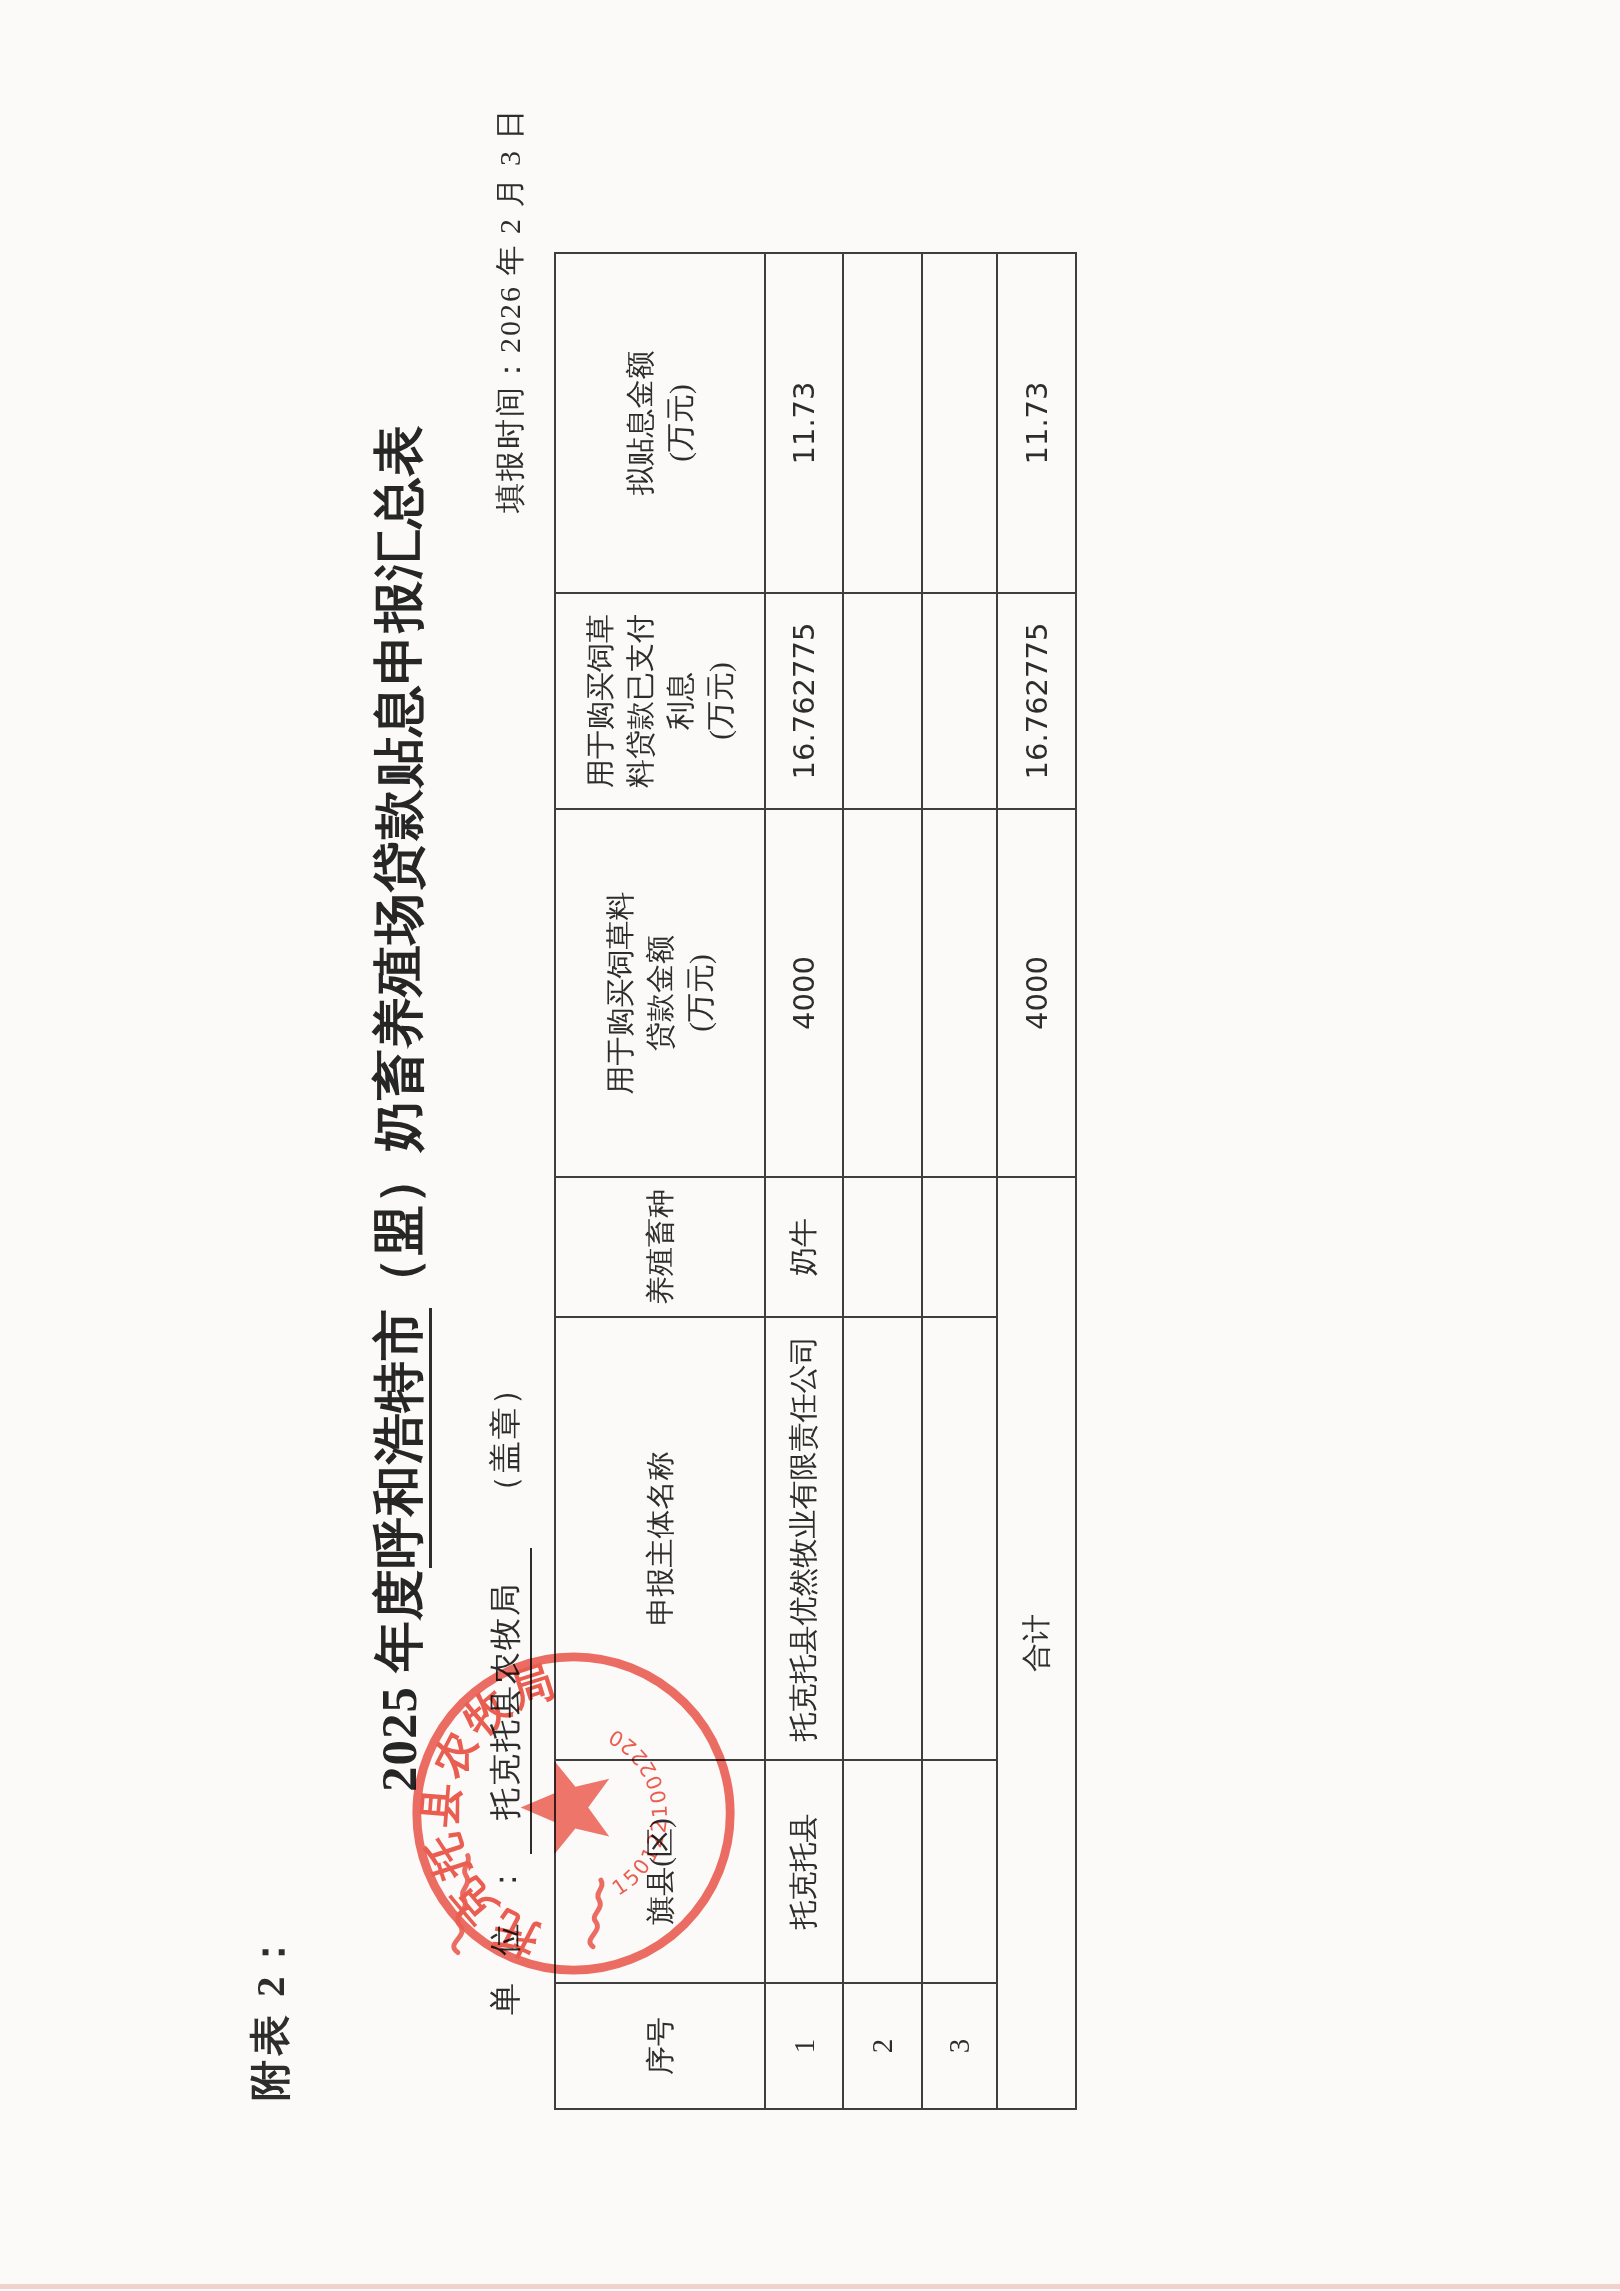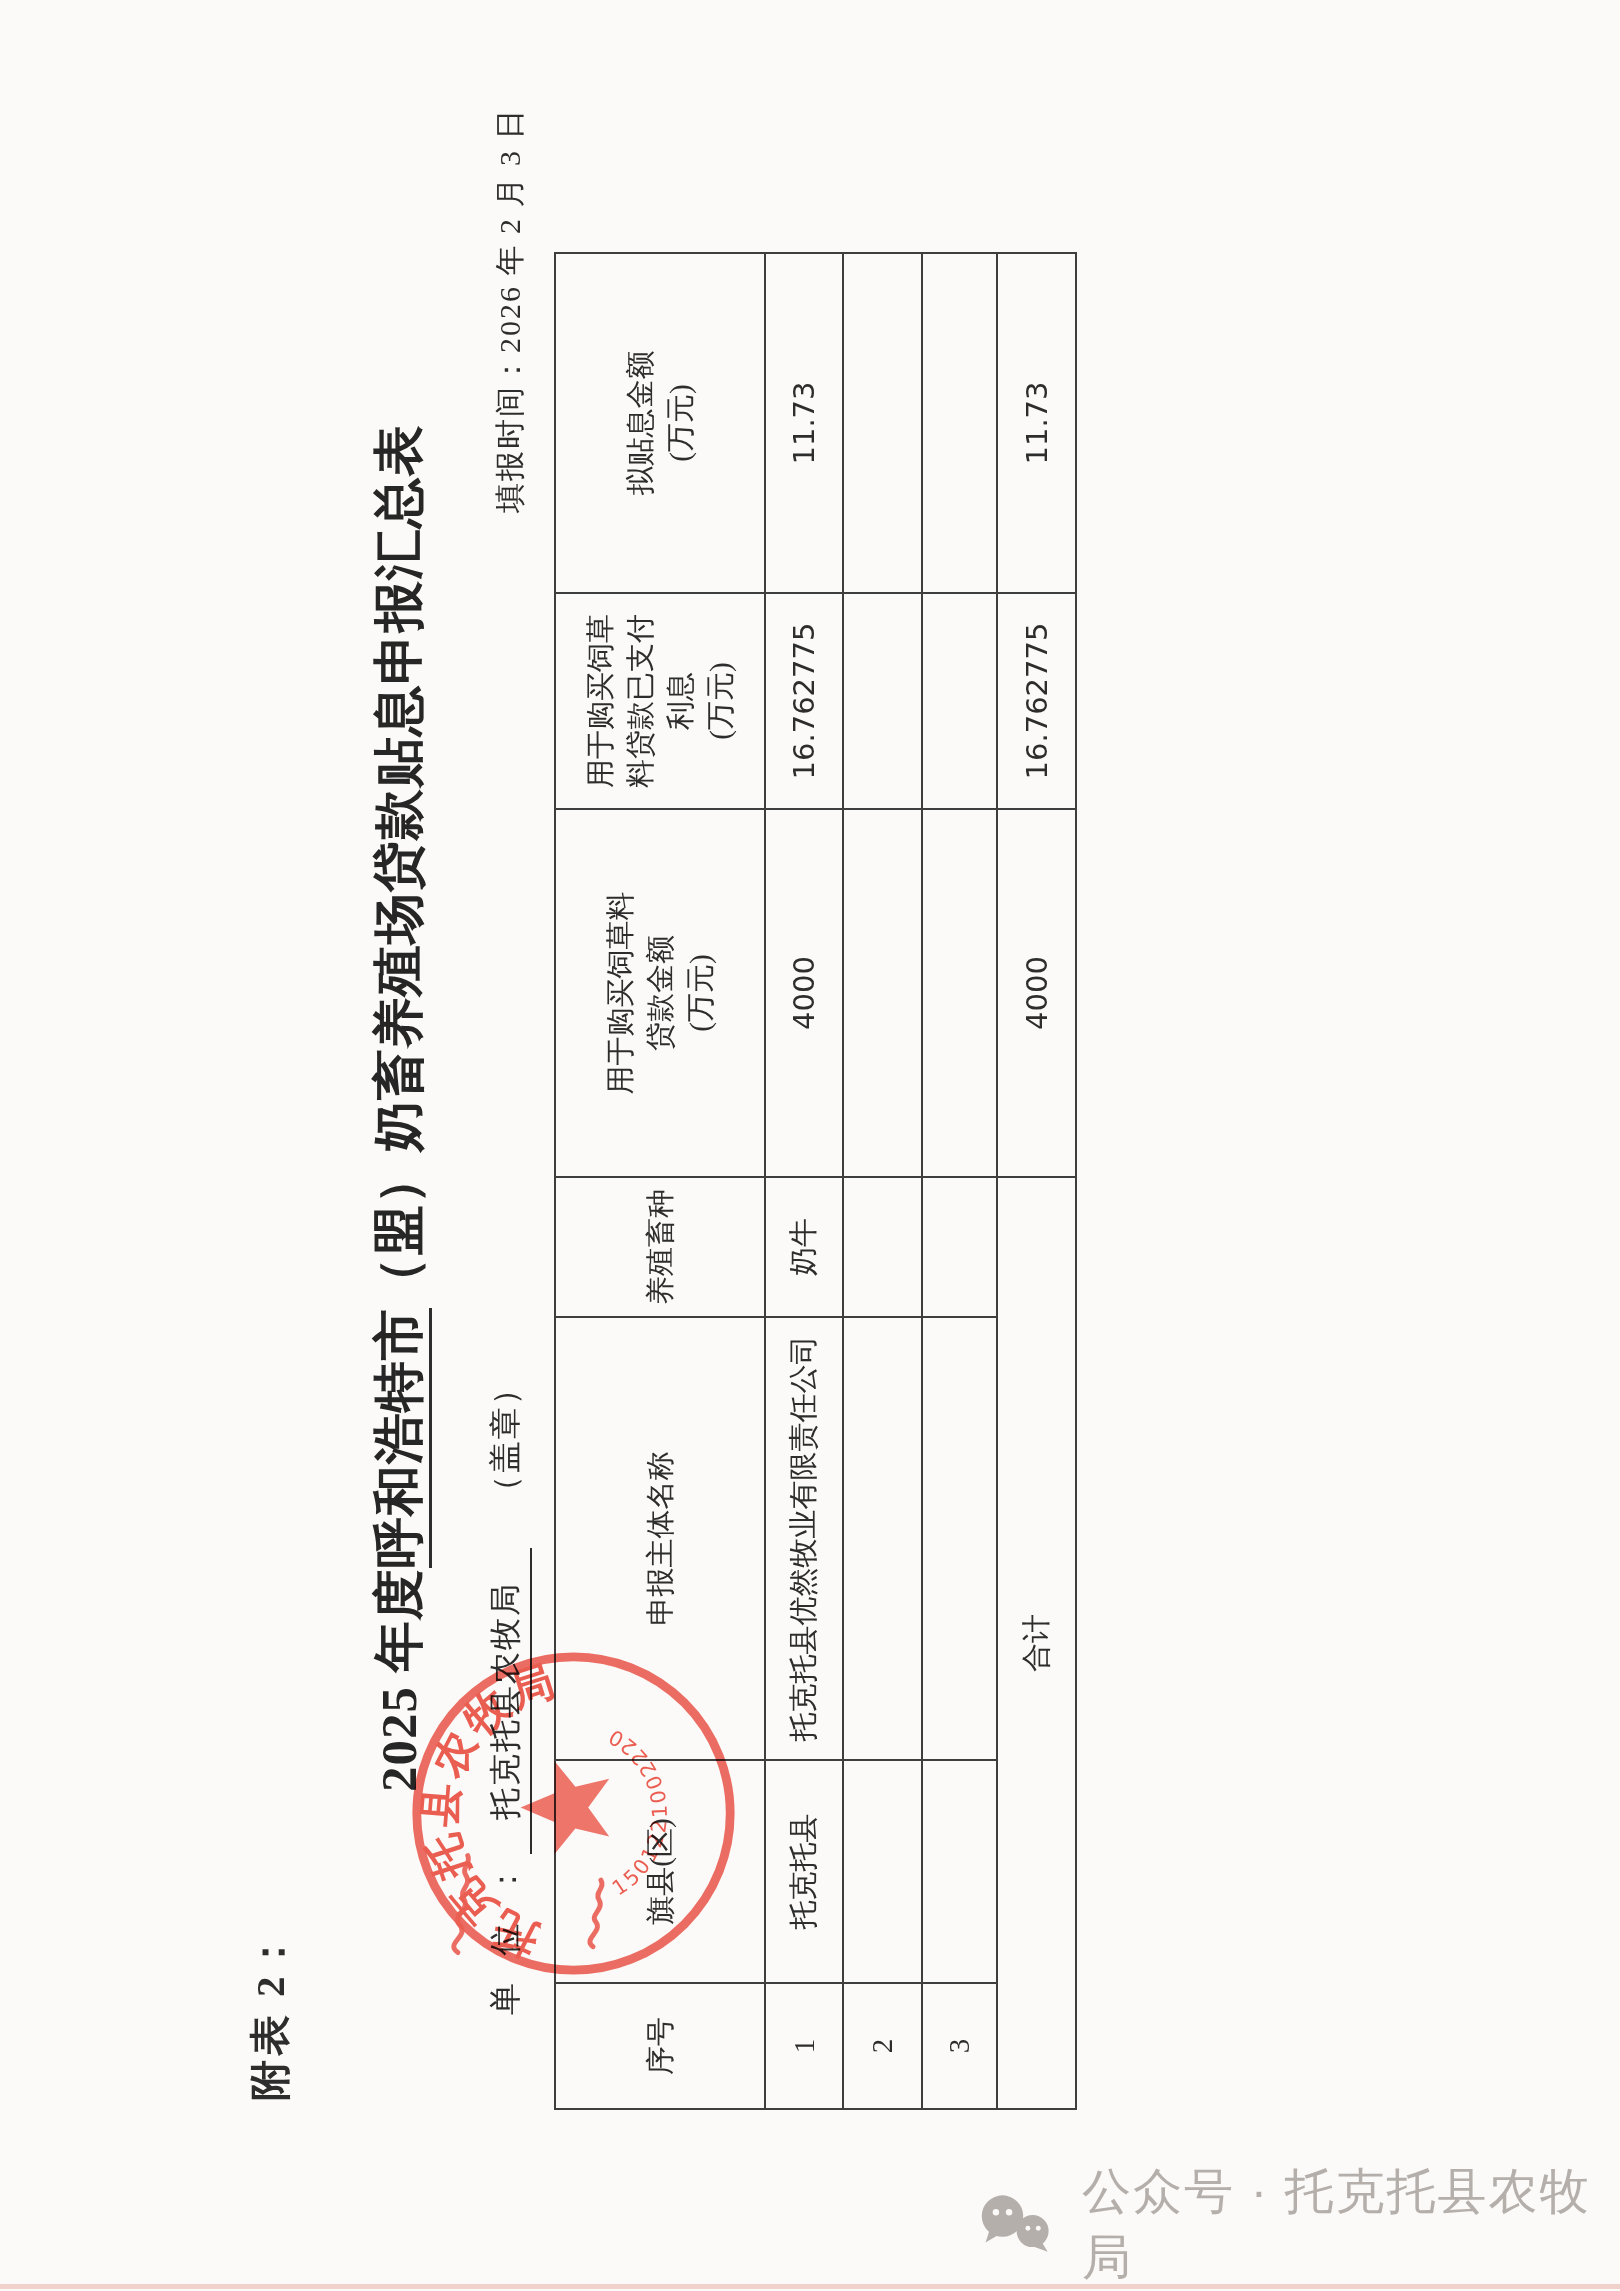--- a/index.html
+++ b/index.html
@@ -148,34 +148,17 @@
         <textPath href="#seal-code-arc" startOffset="4">15012210022202</textPath>
       </text>
       <g stroke="#e8473a" stroke-width="5" fill="none" stroke-linecap="round" opacity="0.9">
         <path d="M28,52 c10,-14 16,12 28,2 c10,-9 15,11 27,4 c9,-6 14,9 24,2 c8,-5 12,6 20,2"></path>
         <path d="M34,190 c8,-11 15,10 25,3 c8,-7 13,9 23,3 c8,-5 12,7 20,2"></path>
       </g>
     </svg>
 
   </div>
 
-  <div class="watermark">
-    <svg width="94" height="65" viewBox="0 0 96 66">
-      <g fill="#b5afab">
-        <circle cx="26" cy="24" r="22"></circle>
-        <path d="M12 40 L8 52 L22 44 Z"></path>
-        <circle cx="58" cy="40" r="17"></circle>
-        <path d="M68 52 L74 62 L58 56 Z"></path>
-      </g>
-      <g fill="#fbfaf8">
-        <circle cx="19" cy="20" r="3.4"></circle>
-        <circle cx="33" cy="20" r="3.4"></circle>
-        <circle cx="53" cy="37" r="2.6"></circle>
-        <circle cx="64" cy="37" r="2.6"></circle>
-      </g>
-    </svg>
-    <span class="wm-text" style="color: rgb(181, 175, 171);">公众号 · 托克托县农牧局</span>
-  </div>
 
   <div class="scan-edge"></div>
 
 </div>
 
 
 </body></html>

